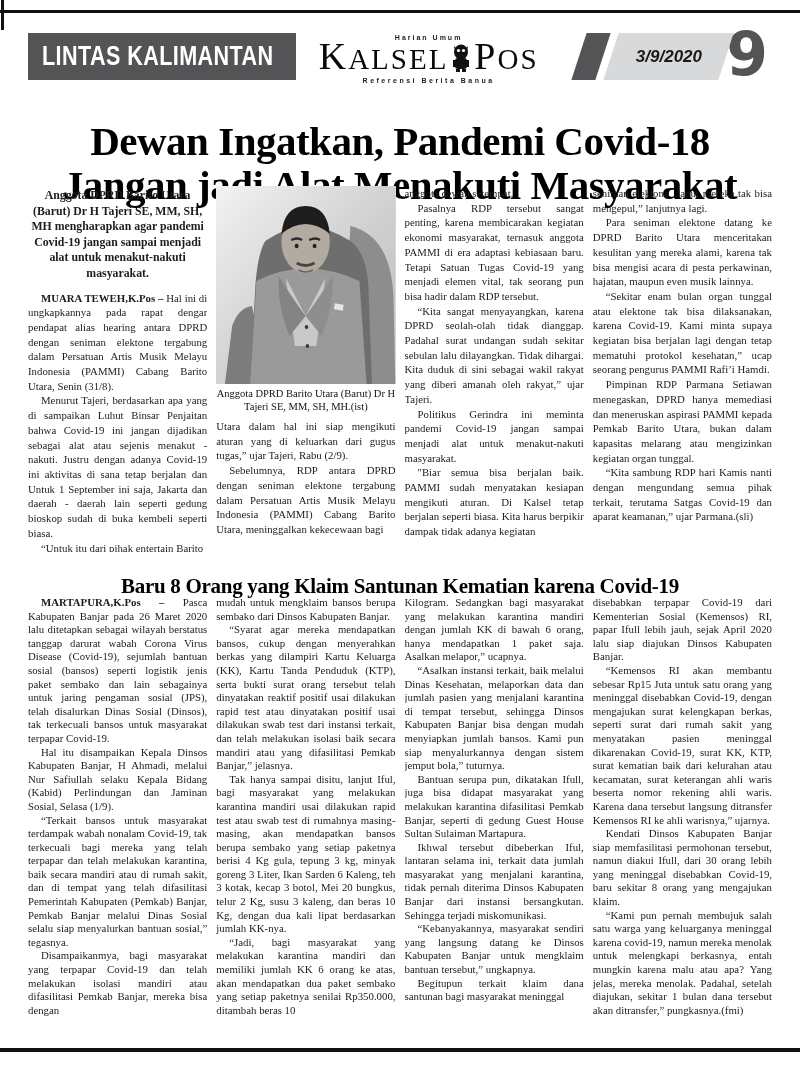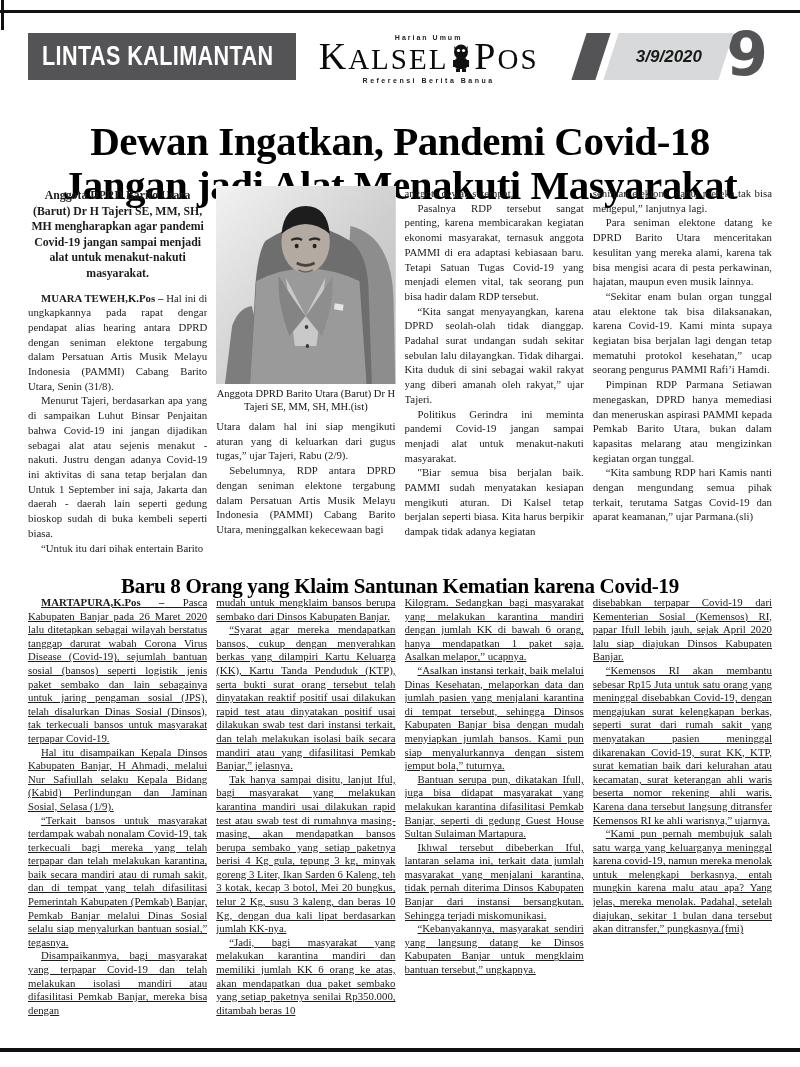--- a/index.html
+++ b/index.html
@@ -32,21 +32,21 @@
   
   .h1{position:absolute;left:28px;top:92px;width:744px;text-align:center;font-weight:bold;
         font-size:41px;line-height:44px;color:#000;letter-spacing:-.5px;}
   .h1 span{display:block;}
   .h2{position:absolute;left:28px;top:551px;width:744px;text-align:center;font-weight:bold;
         font-size:21px;line-height:36px;color:#000;letter-spacing:-.3px;white-space:nowrap;}
 
   
   .body{position:absolute;left:28px;width:744px;display:flex;gap:9px;}
   .a1{top:186px;height:366px;}
-  .a2{top:596px;height:450px;text-decoration:underline;}
+  .a2{top:596px;height:450px;}
   .col{flex:1 1 0;overflow:hidden;}
   .a1 .col{font-size:10.8px;line-height:14.7px;}
   .a2 .col{font-size:10.8px;line-height:13.6px;}
   .col p{margin:0;text-indent:13px;text-align:justify;}
   .col p.ni{text-indent:0;}
   .col p.lead{font-weight:bold;text-align:center;text-indent:0;font-size:11.8px;line-height:15.6px;
         margin-bottom:9px;padding-top:2px;}
   .col p b{font-weight:bold;}
 
   
@@ -180,25 +180,27 @@
           <p>“Jadi, bagi masyarakat yang melakukan karantina mandiri dan memiliki jumlah KK 6 orang ke atas, akan mendapatkan dua paket sembako yang setiap paketnya senilai Rp350.000, ditambah beras 10</p>
         </div>
       </div>
     <div class="col">
         <div>
           <p class="ni">Kilogram. Sedangkan bagi masyarakat yang melakukan karantina mandiri dengan jumlah KK di bawah 6 orang, hanya mendapatkan 1 paket saja. Asalkan melapor,” ucapnya.</p>
           <p>“Asalkan instansi terkait, baik melalui Dinas Kesehatan, melaporkan data dan jumlah pasien yang menjalani karantina di tempat tersebut, sehingga Dinsos Kabupaten Banjar bisa dengan mudah menyiapkan jumlah bansos. Kami pun siap menyalurkannya dengan sistem jemput bola,” tuturnya.</p>
           <p>Bantuan serupa pun, dikatakan Ifull, juga bisa didapat masyarakat yang melakukan karantina difasilitasi Pemkab Banjar, seperti di gedung Guest House Sultan Sulaiman Martapura.</p>
           <p>Ikhwal tersebut dibeberkan Iful, lantaran selama ini, terkait data jumlah masyarakat yang menjalani karantina, tidak pernah diterima Dinsos Kabupaten Banjar dari instansi bersangkutan. Sehingga terjadi miskomunikasi.</p>
           <p>“Kebanyakannya, masyarakat sendiri yang langsung datang ke Dinsos Kabupaten Banjar untuk mengklaim bantuan tersebut,” ungkapnya.</p>
+          <p>Begitupun terkait klaim dana santunan bagi masyarakat meninggal</p>
         </div>
       </div>
     <div class="col">
         <div>
           <p class="ni">disebabkan terpapar Covid-19 dari Kementerian Sosial (Kemensos) RI, papar Ifull lebih jauh, sejak April 2020 lalu siap diajukan Dinsos Kabupaten Banjar.</p>
           <p>“Kemensos RI akan membantu sebesar Rp15 Juta untuk satu orang yang meninggal disebabkan Covid-19, dengan mengajukan surat kelengkapan berkas, seperti surat dari rumah sakit yang menyatakan pasien meninggal dikarenakan Covid-19, surat KK, KTP, surat kematian baik dari kelurahan atau kecamatan, surat keterangan ahli waris beserta nomor rekening ahli waris. Karena dana tersebut langsung ditransfer Kemensos RI ke ahli warisnya,” ujarnya.</p>
+          <p>Kendati Dinsos Kabupaten Banjar siap memfasilitasi permohonan tersebut, namun diakui Ifull, dari 30 orang lebih yang meninggal disebabkan Covid-19, baru sekitar 8 orang yang mengajukan klaim.</p>
           <p>“Kami pun pernah membujuk salah satu warga yang keluarganya meninggal karena covid-19, namun mereka menolak untuk melengkapi berkasnya, entah mungkin karena malu atau apa? Yang jelas, mereka menolak. Padahal, setelah diajukan, sekitar 1 bulan dana tersebut akan ditransfer,” pungkasnya.(fmi)</p>
         </div>
       </div>
   </section>
 
   <div class="rule-bottom"></div>
 </div>
 
 </body></html>

